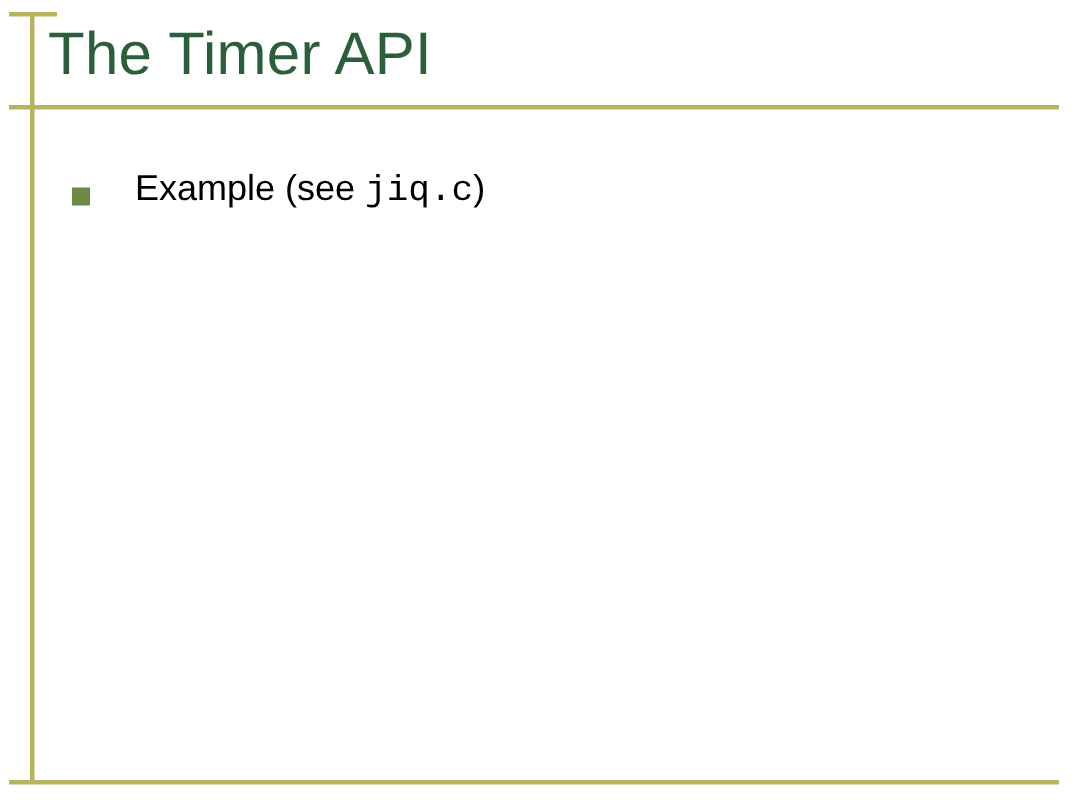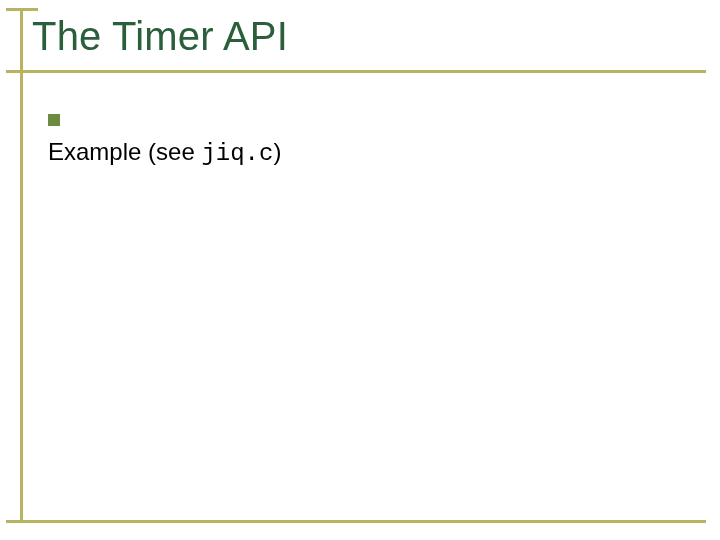--- a/index.html
+++ b/index.html
@@ -66,25 +66,24 @@
   }
   .body {
     position: absolute;
     left: 48px;
     top: 110px;
     right: 40px;
   }
   .bullet-row {
     display: flex;
     align-items: baseline;
-    gap: 14px;
+    gap: 30px;
     font-size: 24px;
     color: #000000;
     line-height: 1.35;
-    flex-direction: column;
   }
   .bullet-icon {
     width: 12px;
     height: 12px;
     background: #6d8a42;
     flex: 0 0 auto;
     position: relative;
     top: 4px;
   }
   .code {

